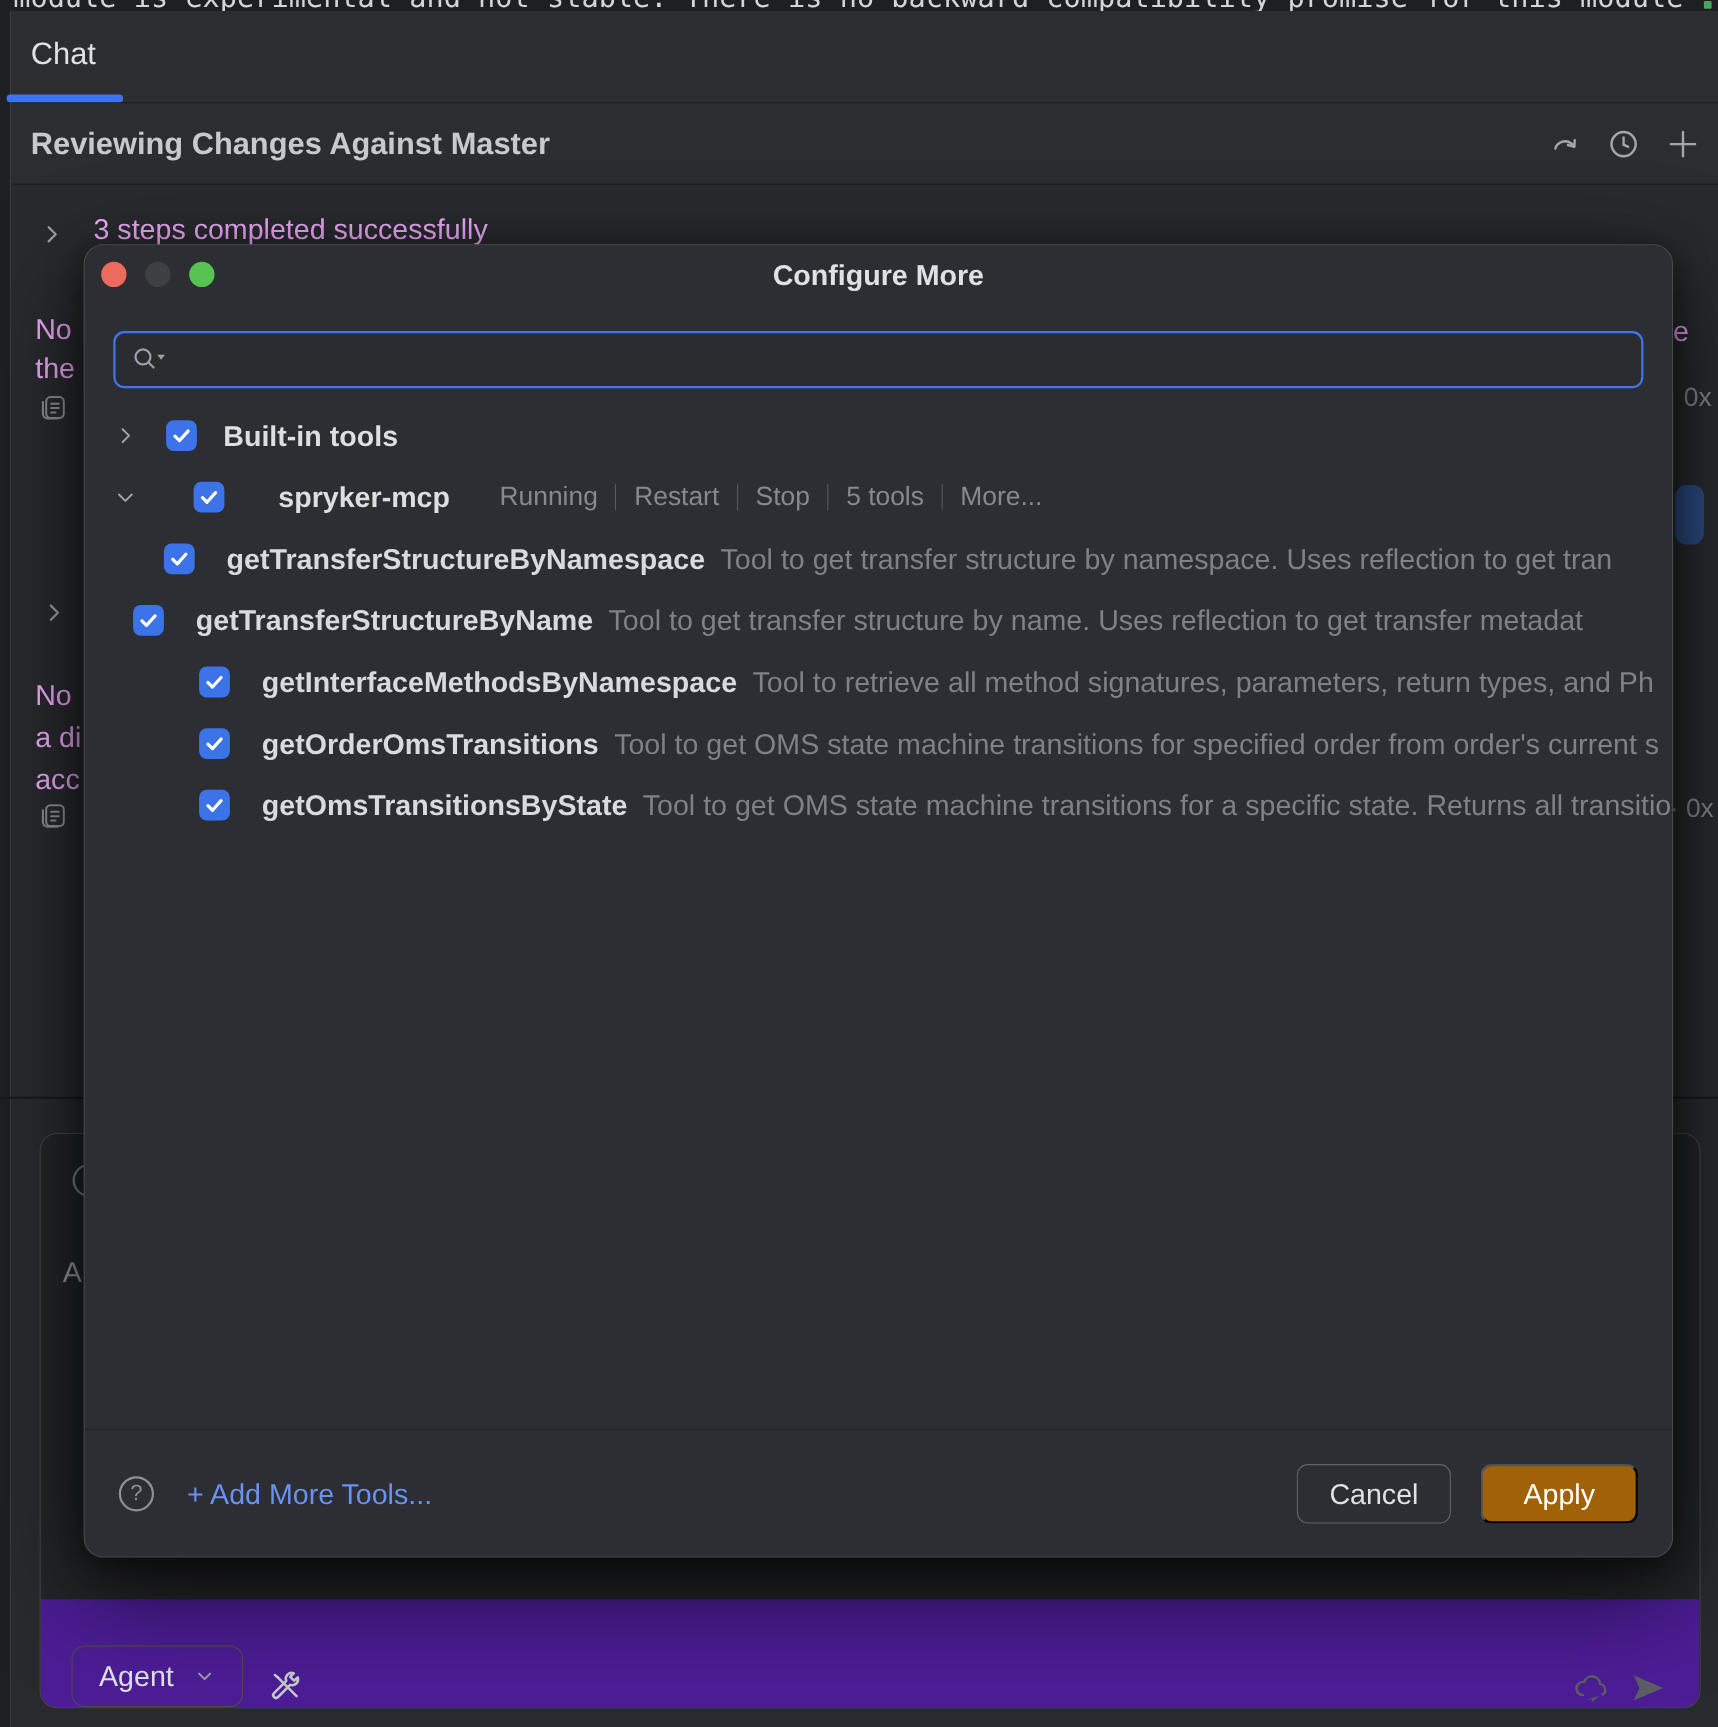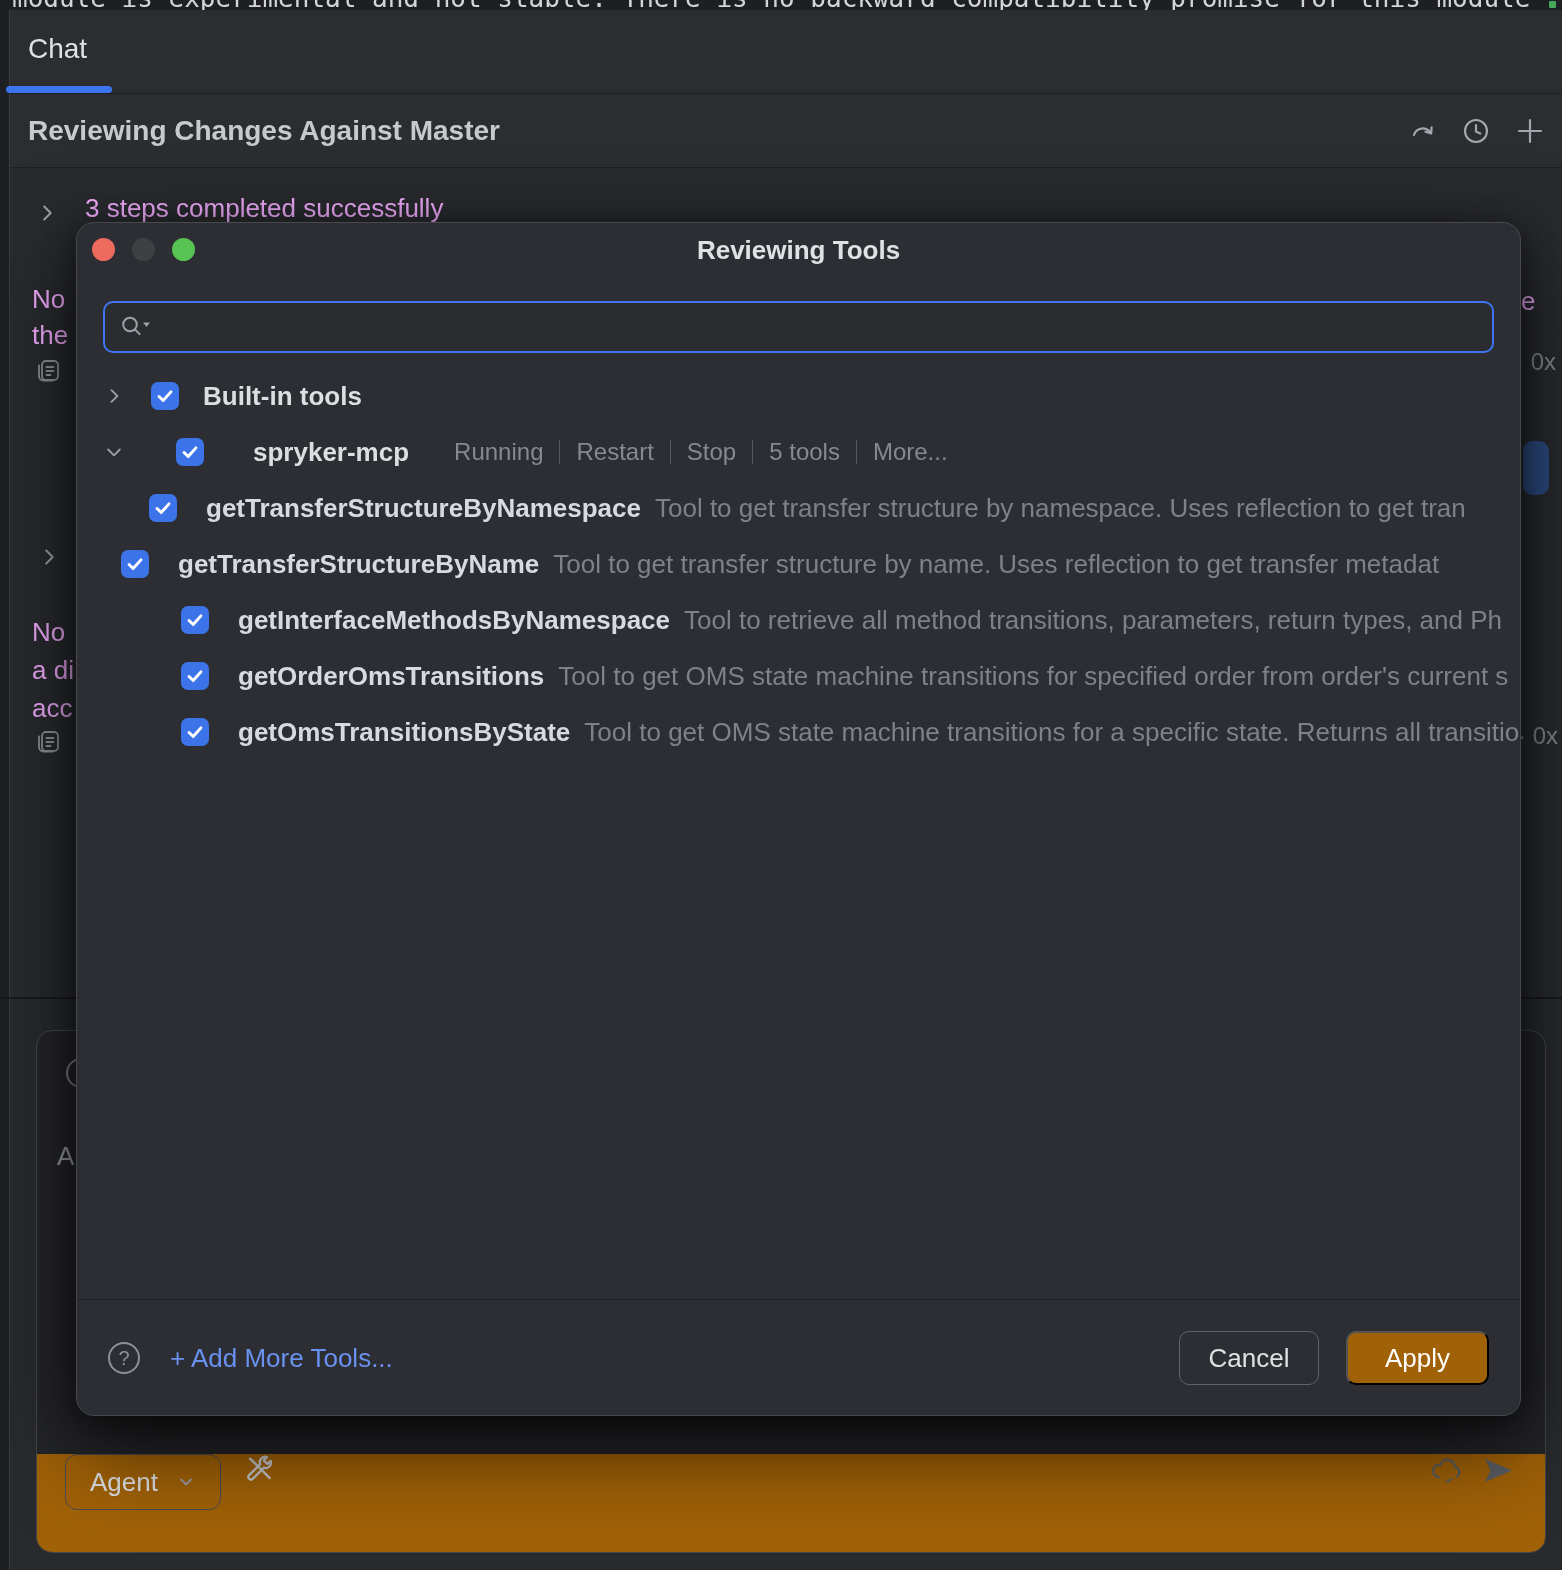--- a/index.html
+++ b/index.html
@@ -37,21 +37,21 @@
   .frag-dim  { font-size:24px; color:#83868C; }
 
   
   #content-divider { left:0; top:997px; width:1562px; height:2px; background:#191A1D; z-index:1; }
   #composer-box {
     left:36px; top:1030px; width:1510px; height:523px;
     background:#242528; border:1px solid #45474C; border-radius:16px; z-index:1; overflow:hidden;
   }
   #composer-footer {
     position:absolute; left:0; bottom:0; width:100%; height:98px;
-    background:#a16207; display:flex; align-items:flex-start; padding:0 28px; gap:22px;
+    background:#4c1d95; display:flex; align-items:flex-end; padding:0 28px; gap:22px;
   }
   .dropdown {
     height:56px; border:1px solid #4A4C51; border-radius:12px;
     display:flex; align-items:center; justify-content:center; gap:18px;
     font-size:26px; color:#DFE1E5; padding:0 24px;
   }
   #composer-right { margin-left:auto; display:flex; align-items:center; gap:14px; }
   #pill-fragment { left:66px; top:1058px; width:30px; height:30px; border:2px solid #84878D; border-radius:50%; z-index:1; }
 
   
@@ -215,21 +215,21 @@
       </span>
     </div>
   </div>
 </div>
 <div class="abs" id="pill-fragment"></div>
 
 <div class="abs" id="dialog">
   <span class="traffic" style="left:15px; background:#EC6A5E;"></span>
   <span class="traffic" style="left:55px; background:#3E4044;"></span>
   <span class="traffic" style="left:95px; background:#57C353;"></span>
-  <div id="dialog-title">Reviewing Tools</div>
+  <div id="dialog-title">Configure More</div>
 
   <div id="search-box">
     <span>
       <svg width="34" height="26" viewBox="0 0 34 26" fill="none">
         <circle cx="11" cy="10.5" r="6.8" stroke="#9DA0A8" stroke-width="2"></circle>
         <path d="M16 15.5l4.6 4.6" stroke="#9DA0A8" stroke-width="2" stroke-linecap="round"></path>
         <path d="M24 8.5h7l-3.5 4.5z" fill="#9DA0A8"></path>
       </svg>
     </span>
     <input type="text" style="">
@@ -294,21 +294,21 @@
       <span class="tool-name">getTransferStructureByName</span>
       <span class="tool-desc">Tool to get transfer structure by name. Uses reflection to get transfer metadat</span>
     </div>
     <div class="trow" style="padding-left:104px;">
       <span class="cb">
         <svg width="22" height="22" viewBox="0 0 24 24" fill="none" stroke="#FFFFFF" stroke-width="3.2" stroke-linecap="round" stroke-linejoin="round">
             <path d="M5.5 12.5l4.5 4.5L18.5 7.5"></path>
           </svg>
       </span>
       <span class="tool-name">getInterfaceMethodsByNamespace</span>
-      <span class="tool-desc">Tool to retrieve all method transitions, parameters, return types, and Ph</span>
+      <span class="tool-desc">Tool to retrieve all method signatures, parameters, return types, and Ph</span>
     </div>
     <div class="trow" style="padding-left:104px;">
       <span class="cb">
         <svg width="22" height="22" viewBox="0 0 24 24" fill="none" stroke="#FFFFFF" stroke-width="3.2" stroke-linecap="round" stroke-linejoin="round">
             <path d="M5.5 12.5l4.5 4.5L18.5 7.5"></path>
           </svg>
       </span>
       <span class="tool-name">getOrderOmsTransitions</span>
       <span class="tool-desc">Tool to get OMS state machine transitions for specified order from order's current s</span>
     </div>

